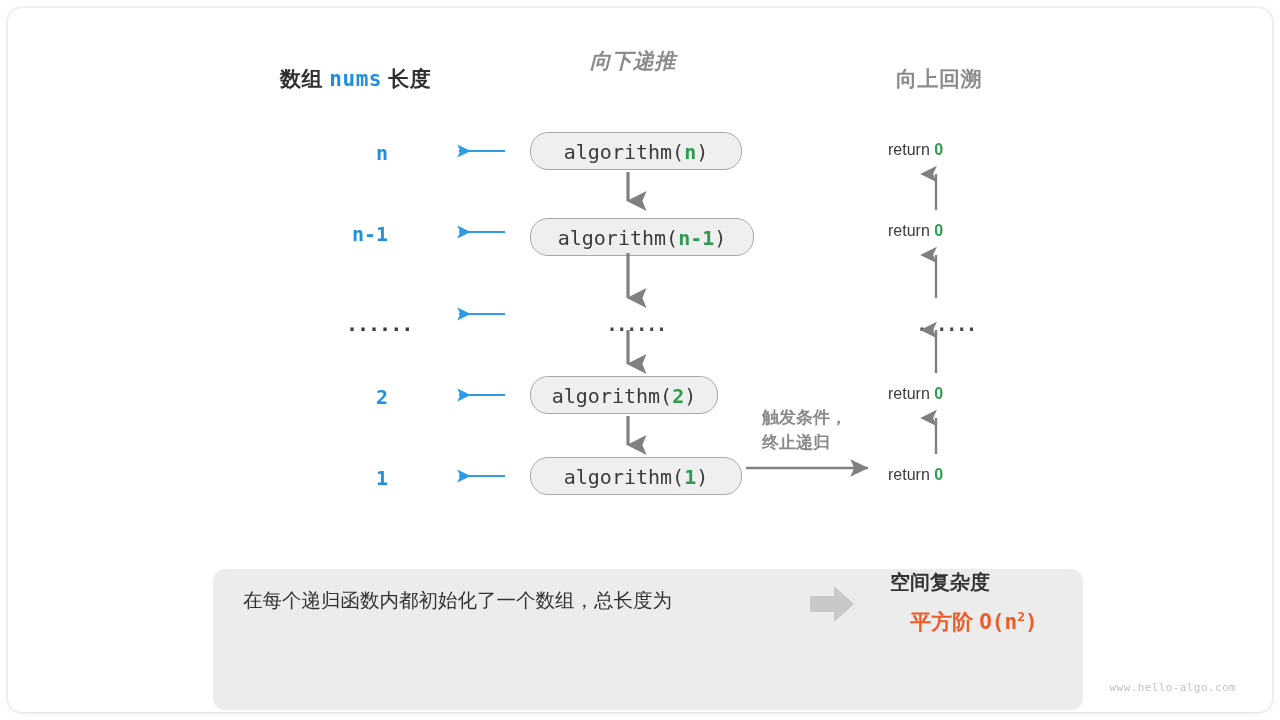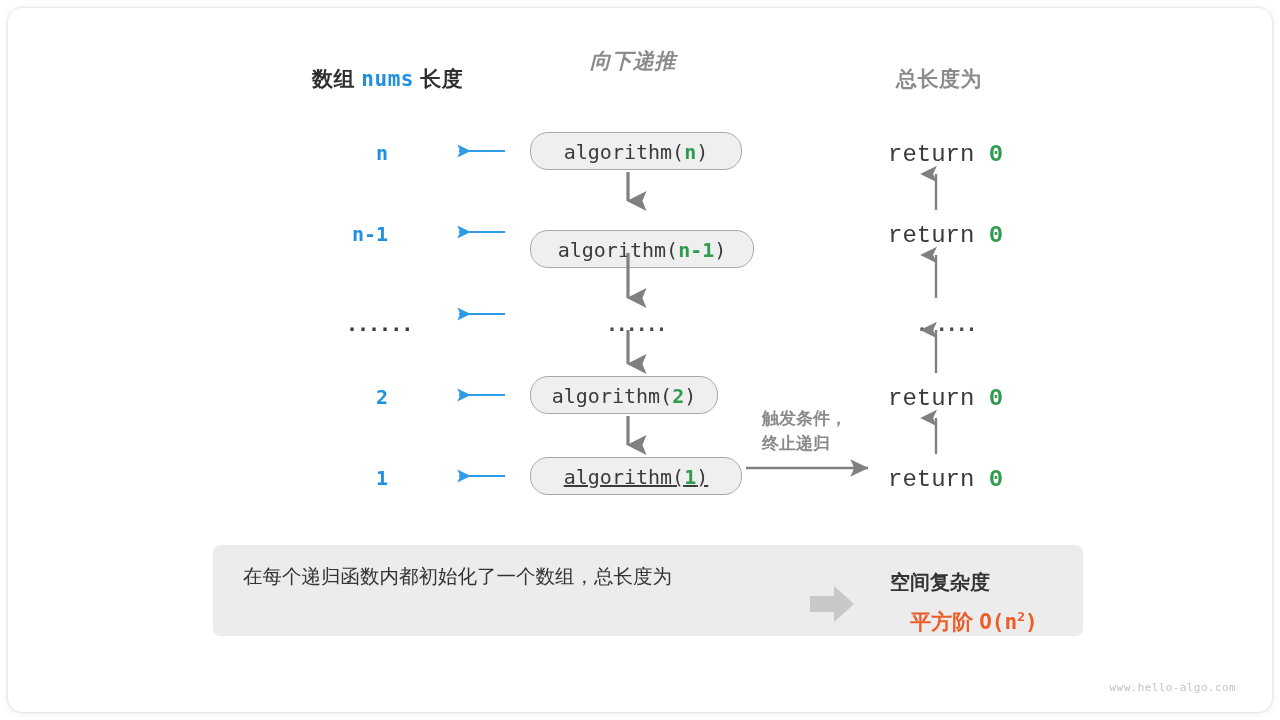--- a/index.html
+++ b/index.html
@@ -84,46 +84,47 @@
     font-size: 20px;
     color: #3b3b3b;
     white-space: nowrap;
     box-sizing: border-box;
   }
   .codebox .arg { color: #2e9b4f; font-weight: bold; }
 
   
   .ret {
     position: absolute;
-    font-family: Liberation Mono, monospace;
-    font-size: 24px;
+    font-family: Liberation Sans, sans-serif;
+    font-size: 16px;
     color: #3b3b3b;
     white-space: nowrap;
   }
   .ret .zero { color: #2e9b4f; font-weight: bold; }
 
   
   .note {
     position: absolute;
     font-size: 17px;
     font-weight: bold;
     color: #8a8a8a;
     line-height: 25px;
     white-space: nowrap;
+    font-family: Liberation Mono, monospace;
   }
 
   
   #summary {
     position: absolute;
     left: 205px;
-    top: 537px;
+    top: 561px;
     width: 870px;
-    height: 91px;
+    height: 141px;
     background: #ececec;
-    border-radius: 7px;
+    border-radius: 12px;
   }
   #sum-line1 {
     position: absolute;
     left: 30px;
     top: 18px;
     font-size: 19.5px;
     color: #333333;
     white-space: nowrap;
   }
   #sum-line2 {
@@ -193,45 +194,45 @@
     left: 0; top: 0;
     width: 1264px; height: 704px;
     pointer-events: none;
   }
 </style>
 </head>
 <body>
 
 <div id="canvas">
 
-  <div class="hdr hdr-dark" style="left:272px; top:57px;margin-left:32px;">
+  <div class="hdr hdr-dark" style="left:272px; top:57px;">
     <span>数组</span>
     <span class="mono-blue">nums</span>
     <span>长度</span>
   </div>
   <div class="hdr hdr-gray" style="left:582px; top:39px;font-style:italic;">向下递推</div>
-  <div class="hdr hdr-gray" style="left:888px; top:57px;">总长度为</div>
+  <div class="hdr hdr-gray" style="left:888px; top:57px;">向上回溯</div>
 
   <div class="len" style="left:300px; top:133px; width:80px;">n</div>
   <div class="len" style="left:300px; top:214px; width:80px;">n-1</div>
   <div class="dots-dark" style="left:338px; top:304px;">......</div>
   <div class="len" style="left:300px; top:377px; width:80px;">2</div>
   <div class="len" style="left:300px; top:458px; width:80px;">1</div>
 
   <div class="codebox" style="left:522px; top:124px; width:212px;">
     <span>algorithm</span>(<span class="arg">n</span>)
   </div>
-  <div class="codebox" style="left:522px; top:222px; width:224px;">
+  <div class="codebox" style="left:522px; top:210px; width:224px;">
     <span>algorithm</span>(<span class="arg">n-1</span>)
   </div>
   <div class="dots-gray" style="left:578px; top:305px; width:100px;">......</div>
   <div class="codebox" style="left:522px; top:368px; width:188px;">
     <span>algorithm</span>(<span class="arg">2</span>)
   </div>
-  <div class="codebox" style="left:522px; top:449px; width:212px;text-decoration:underline;">
+  <div class="codebox" style="left:522px; top:449px; width:212px;">
     <span>algorithm</span>(<span class="arg">1</span>)
   </div>
 
   <div class="ret" style="left:880px; top:133px;">
     <span>return</span>
     <span class="zero">0</span>
   </div>
   <div class="ret" style="left:880px; top:214px;">
     <span>return</span>
     <span class="zero">0</span>

